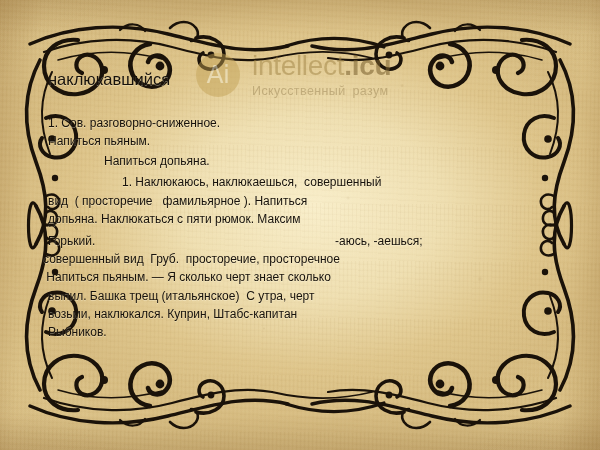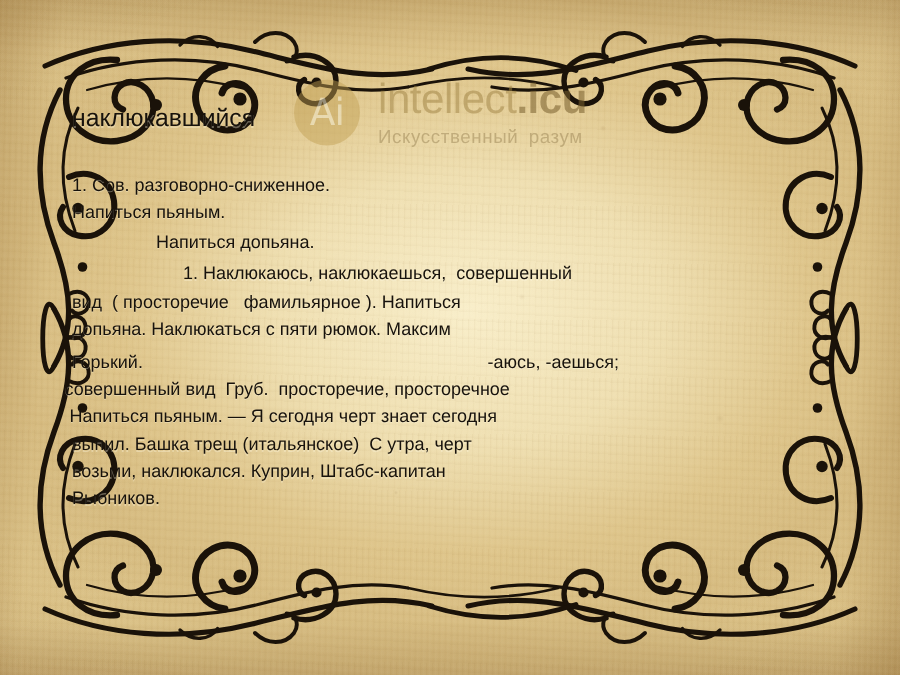--- a/index.html
+++ b/index.html
@@ -244,21 +244,21 @@
   <div id="content">
     <div class="entry-line" id="headword">наклюкавшийся</div>
 
   <div class="entry-line" style="left: 48px; top: 114px;">1. Сов. разговорно-сниженное.</div>
       <div class="entry-line" style="left: 48px; top: 132px;">Напиться пьяным.</div>
       <div class="entry-line" style="left: 104px; top: 152px;">Напиться допьяна.</div>
       <div class="entry-line" style="left: 122px; top: 173px;">1. Наклюкаюсь, наклюкаешься,  совершенный</div>
       <div class="entry-line" style="left: 48px; top: 192px;">вид  ( просторечие   фамильярное ). Напиться</div>
       <div class="entry-line" style="left: 48px; top: 210px; text-align: center;">допьяна. Наклюкаться с пяти рюмок. Максим</div>
       <div class="entry-line" style="left: 48px; top: 232px; text-align: center;">Горький.</div>
-      <div class="entry-line" style="left: 325px; top: 232px;">-аюсь, -аешься;</div>
+      <div class="entry-line" style="left: 335px; top: 232px;">-аюсь, -аешься;</div>
       <div class="entry-line" style="left: 43px; top: 250px;">совершенный вид  Груб.  просторечие, просторечное</div>
-      <div class="entry-line" style="left: 43px; top: 268px;"> Напиться пьяным. — Я сегодня черт знает сегодня</div>
+      <div class="entry-line" style="left: 43px; top: 268px;"> Напиться пьяным. — Я сколько черт знает сколько</div>
       <div class="entry-line" style="left: 48px; top: 287px; text-align: right;">выпил. Башка трещ (итальянское)  С утра, черт</div>
       <div class="entry-line" style="left: 48px; top: 305px;">возьми, наклюкался. Куприн, Штабс-капитан</div>
       <div class="entry-line" style="left: 48px; top: 323px;">Рыбников.</div>
     </div>
 
 </div>
 
 </body></html>

